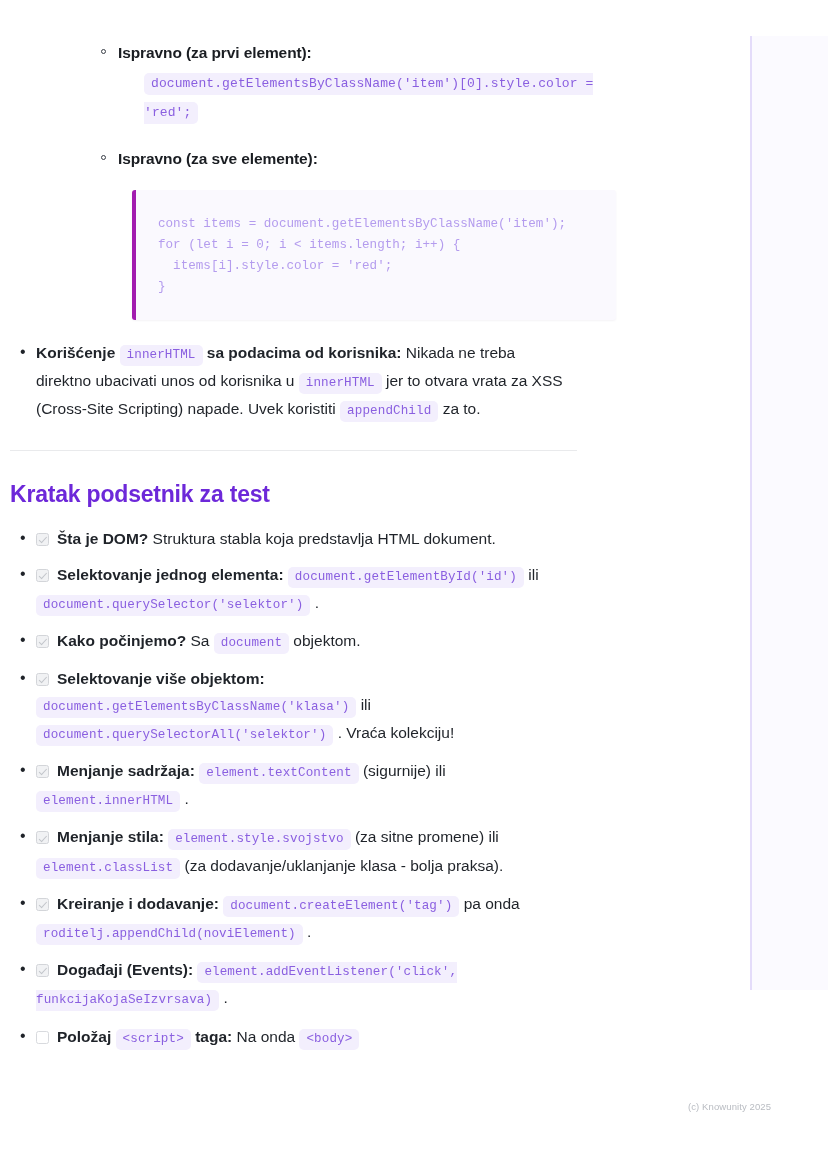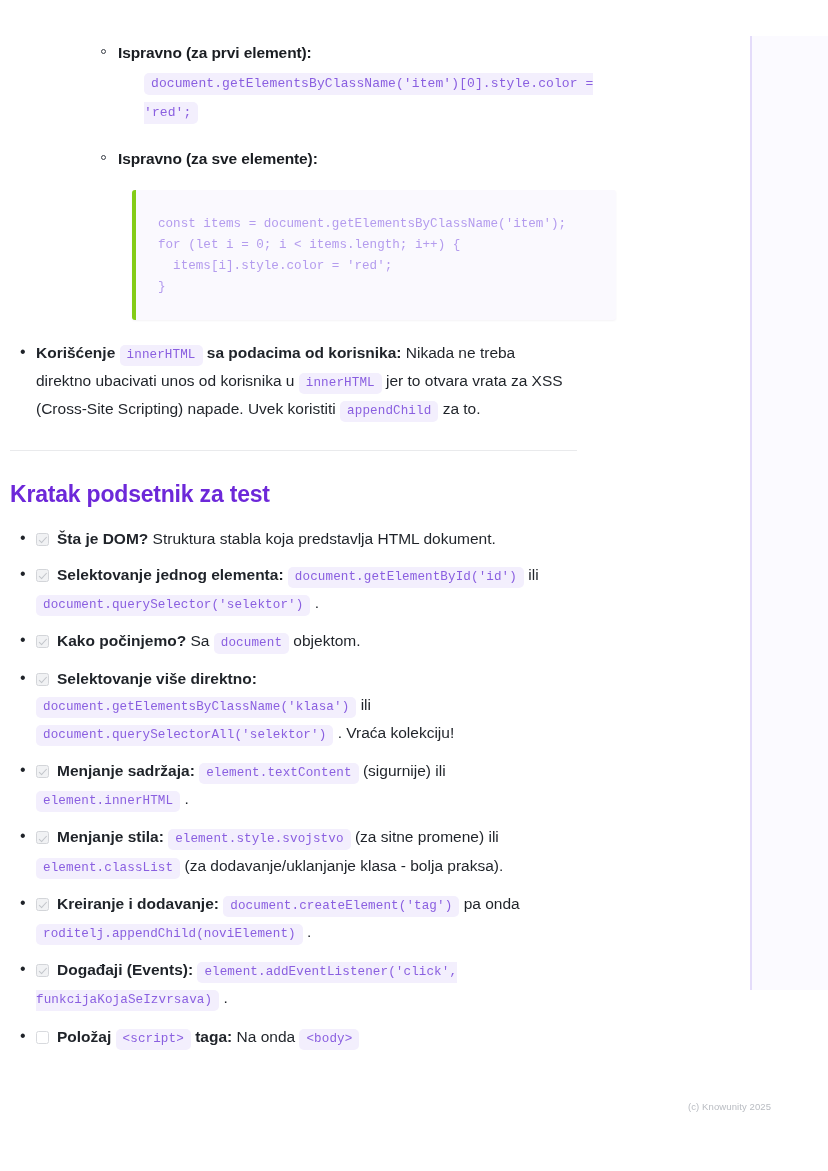--- a/index.html
+++ b/index.html
@@ -118,21 +118,21 @@
   }
   .codeline-wrap code.ic {
     line-height: 2.25;
   }
 
   
   .codeblock {
     margin: 18px 0 20px 36px;
     width: 484px;
     background: #faf9fe;
-    border-left: 4px solid #84cc16;
+    border-left: 4px solid #a21caf;
     border-radius: 3px;
     padding: 24px 16px 22px 22px;
     box-sizing: border-box;
     box-shadow: 0 1px 2px rgba(40,20,80,0.05);
   }
   .codeblock pre {
     margin: 0;
     font-family: "Liberation Mono", "DejaVu Sans Mono", monospace;
     font-size: 12.6px;
     line-height: 21px;
@@ -244,21 +244,21 @@
   </ul>
 
   <hr class="rule">
 
   <h2 class="sect">Kratak podsetnik za test</h2>
 
   <ul class="lvl1 check" id="checklist" style="margin-left:10px; max-width:565px">
       <li><span class="cbx on"></span><b>Šta je DOM?</b> <span>Struktura stabla koja predstavlja HTML dokument.</span> </li>
       <li><span class="cbx on"></span><b>Selektovanje jednog elementa:</b> <code class="ic">document.getElementById('id')</code> <span>ili</span> <code class="ic">document.querySelector('selektor')</code> <span>.</span> </li>
       <li><span class="cbx on"></span><b>Kako počinjemo?</b> <span>Sa</span> <code class="ic">document</code> <span>objektom.</span> </li>
-      <li><span class="cbx on"></span><b>Selektovanje više direktno:</b> <code class="ic">document.getElementsByClassName('klasa')</code> <span>ili</span> <code class="ic">document.querySelectorAll('selektor')</code> <span>. Vraća kolekciju!</span> </li>
+      <li><span class="cbx on"></span><b>Selektovanje više objektom:</b> <code class="ic">document.getElementsByClassName('klasa')</code> <span>ili</span> <code class="ic">document.querySelectorAll('selektor')</code> <span>. Vraća kolekciju!</span> </li>
       <li><span class="cbx on"></span><b>Menjanje sadržaja:</b> <code class="ic">element.textContent</code> <span>(sigurnije) ili</span> <code class="ic">element.innerHTML</code> <span>.</span> </li>
       <li><span class="cbx on"></span><b>Menjanje stila:</b> <code class="ic">element.style.svojstvo</code> <span>(za sitne promene) ili</span> <code class="ic">element.classList</code> <span>(za dodavanje/uklanjanje klasa - bolja praksa).</span> </li>
       <li><span class="cbx on"></span><b>Kreiranje i dodavanje:</b> <code class="ic">document.createElement('tag')</code> <span>pa onda</span> <code class="ic">roditelj.appendChild(noviElement)</code> <span>.</span> </li>
       <li><span class="cbx on"></span><b>Događaji (Events):</b> <code class="ic">element.addEventListener('click', funkcijaKojaSeIzvrsava)</code> <span>.</span> </li>
       <li><span class="cbx off"></span><b>Položaj</b> <code class="ic">&lt;script&gt;</code> <b>taga:</b> <span>Na onda</span> <code class="ic">&lt;body&gt;</code> </li>
     </ul>
 
 </div>
 
 <div class="footer">(c) Knowunity 2025</div>

